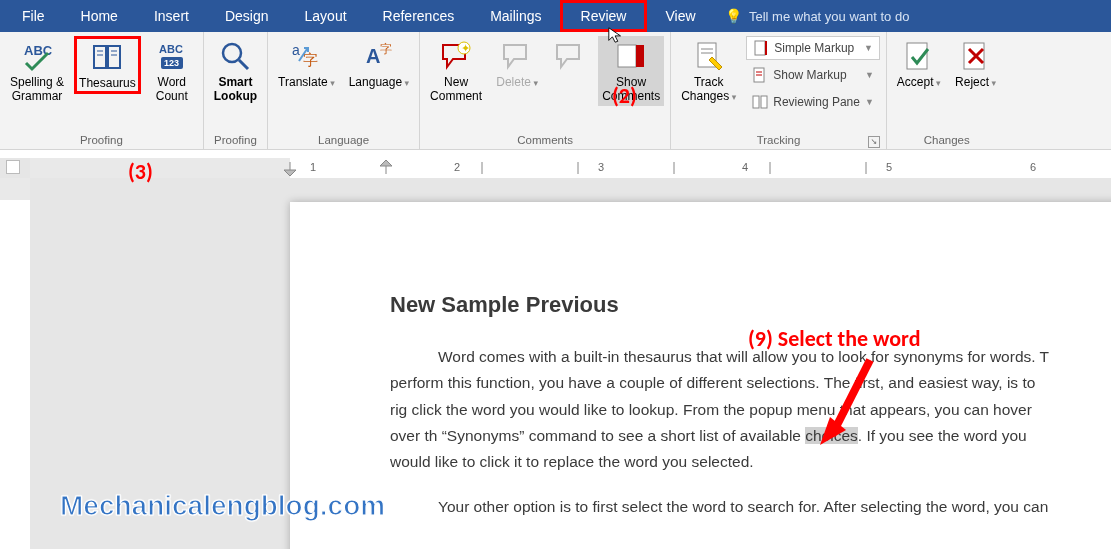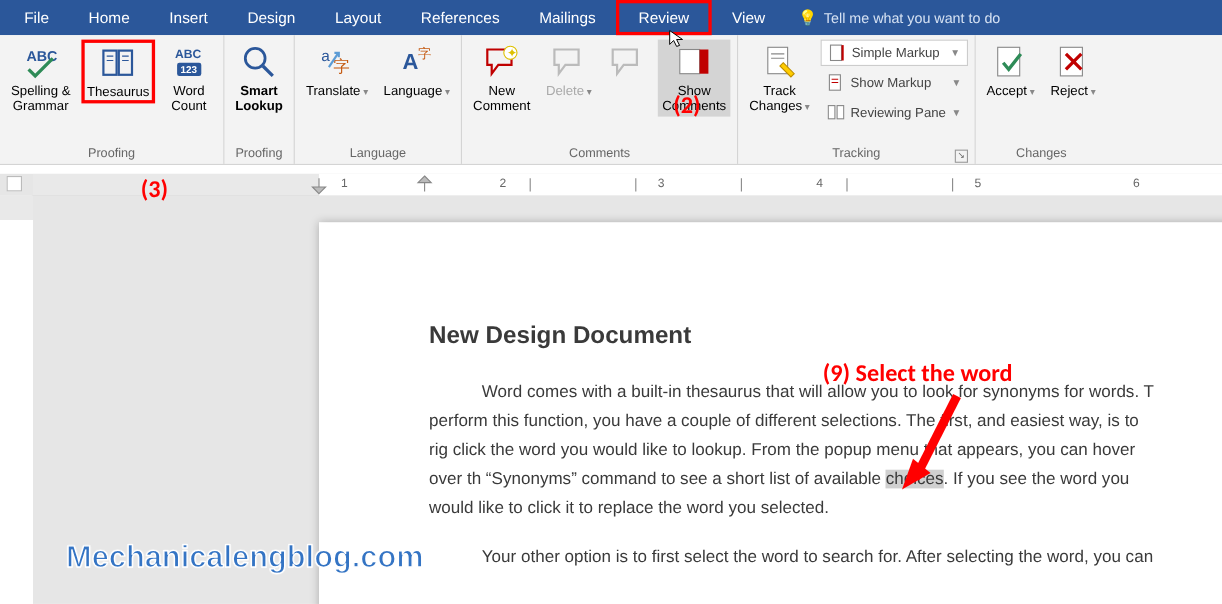--- a/index.html
+++ b/index.html
@@ -467,21 +467,21 @@
   </div>
 
   <div class="ruler-v">
     <svg width="30" height="400">
       <rect x="0" y="0" width="30" height="22" fill="#e9e9e9"></rect>
       <rect x="0" y="22" width="30" height="378" fill="#fff"></rect>
     </svg>
   </div>
 
   <div class="page">
-    <div class="doc-title">New Design Document</div>
+    <div class="doc-title">New Sample Previous</div>
     <p class="para">
       <span>Word comes with a built-in thesaurus that will allow you to look for synonyms for words. T</span><br style="display:none">
       <span>perform this function, you have a couple of different selections. The first, and easiest way, is to rig</span>
       <span>click the word you would like to lookup. From the popup menu that appears, you can hover over th</span>
       <span>“Synonyms” command to see a short list of available </span><span class="sel">choices</span><span>. If you see the word you would like to</span>
       <span>click it to replace the word you selected.</span>
     </p>
     <p class="para">
       <span>Your other option is to first select the word to search for. After selecting the word, you can</span>
     </p>

